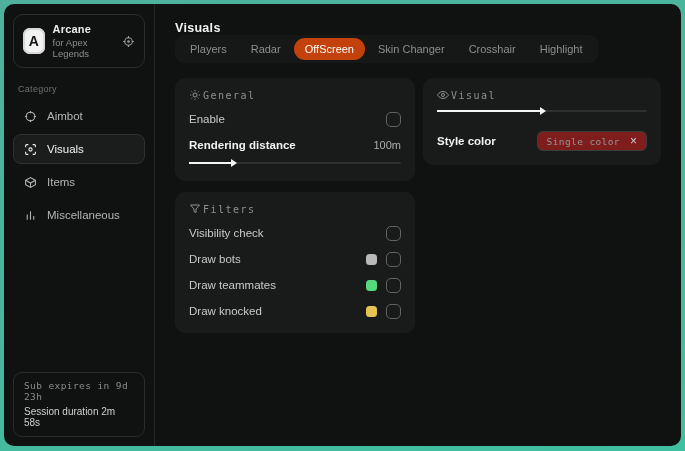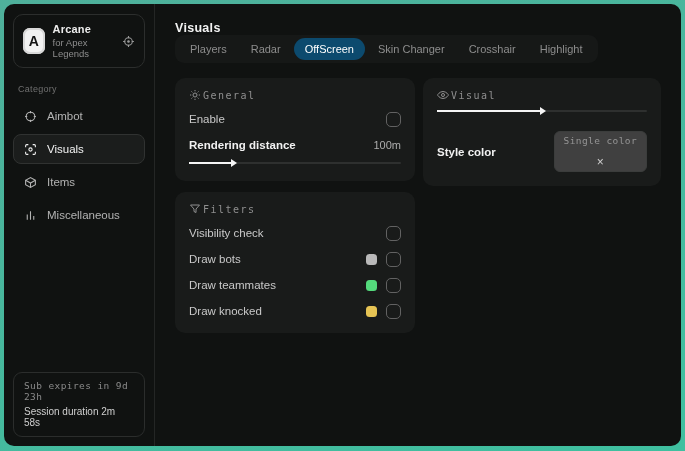--- a/index.html
+++ b/index.html
@@ -48,21 +48,21 @@
   .main { flex:1; padding:17px 20px; display:flex; flex-direction:column; }
   .page-title { font-size:12.5px; font-weight:700; color:#f2f2f2; letter-spacing:.3px; }
   .tabbar {
     display:inline-flex; align-self:flex-start;
     background:#161817; border-radius:9px; padding:3px 4px; gap:2px;
   }
   .tab {
     font-size:11px; color:#8d8d8d; padding:5px 11px; border-radius:12px;
     cursor:pointer; white-space:nowrap;
   }
-  .tab.active { background:#0c4a6e; color:#ffffff; }
+  .tab.active { background:#c2410c; color:#ffffff; }
   .panels-row { margin-top:15px; display:flex; gap:8px; align-items:flex-start; }
   .col { display:flex; flex-direction:column; gap:11px; }
   .col-left { width:240px; }
   .col-right { width:238px; }
   .panel { background:#191b1a; border-radius:10px; padding:11px 14px 14px; }
   .panel-head {
     display:flex; align-items:center; gap:2px;
     font-family:"DejaVu Sans Mono", monospace; font-size:10px; color:#8f8f8f; letter-spacing:1.5px;
   }
   .panel-head svg { color:#8f8f8f; }
@@ -77,22 +77,22 @@
   }
   .swatch { width:11px; height:11px; border-radius:3.5px; }
   .slider { position:relative; height:9px; margin-top:5px; cursor:pointer; }
   .slider .track { position:absolute; left:0; right:0; top:4px; height:2px; background:#2e302f; border-radius:2px; }
   .slider .fill { position:absolute; left:0; top:4px; height:2px; background:#f5f5f5; }
   .slider .fill::after {
     content:""; position:absolute; right:-6px; top:-3px;
     border-left:6px solid #f5f5f5; border-top:4px solid transparent; border-bottom:4px solid transparent;
   }
   .select-pill {
-    display:flex; align-items:center; gap:10px; background:#404040; border:1px solid #3b3d3c;
-    border-radius:6px; padding:3px 9px; cursor:pointer;flex-direction:column;
+    display:flex; align-items:center; gap:10px; background:#7f1d1d; border:1px solid #3b3d3c;
+    border-radius:6px; padding:3px 9px; cursor:pointer;
   }
   .select-pill .sel-text {
     font-family:"DejaVu Sans Mono", monospace; font-size:9.5px; color:#959595; letter-spacing:.4px;
   }
   .select-pill .sel-x { font-size:12px; color:#d0d0d0; line-height:1; }
   .vrow { margin-top:16px; }
 </style>
 </head>
 <body>
 

